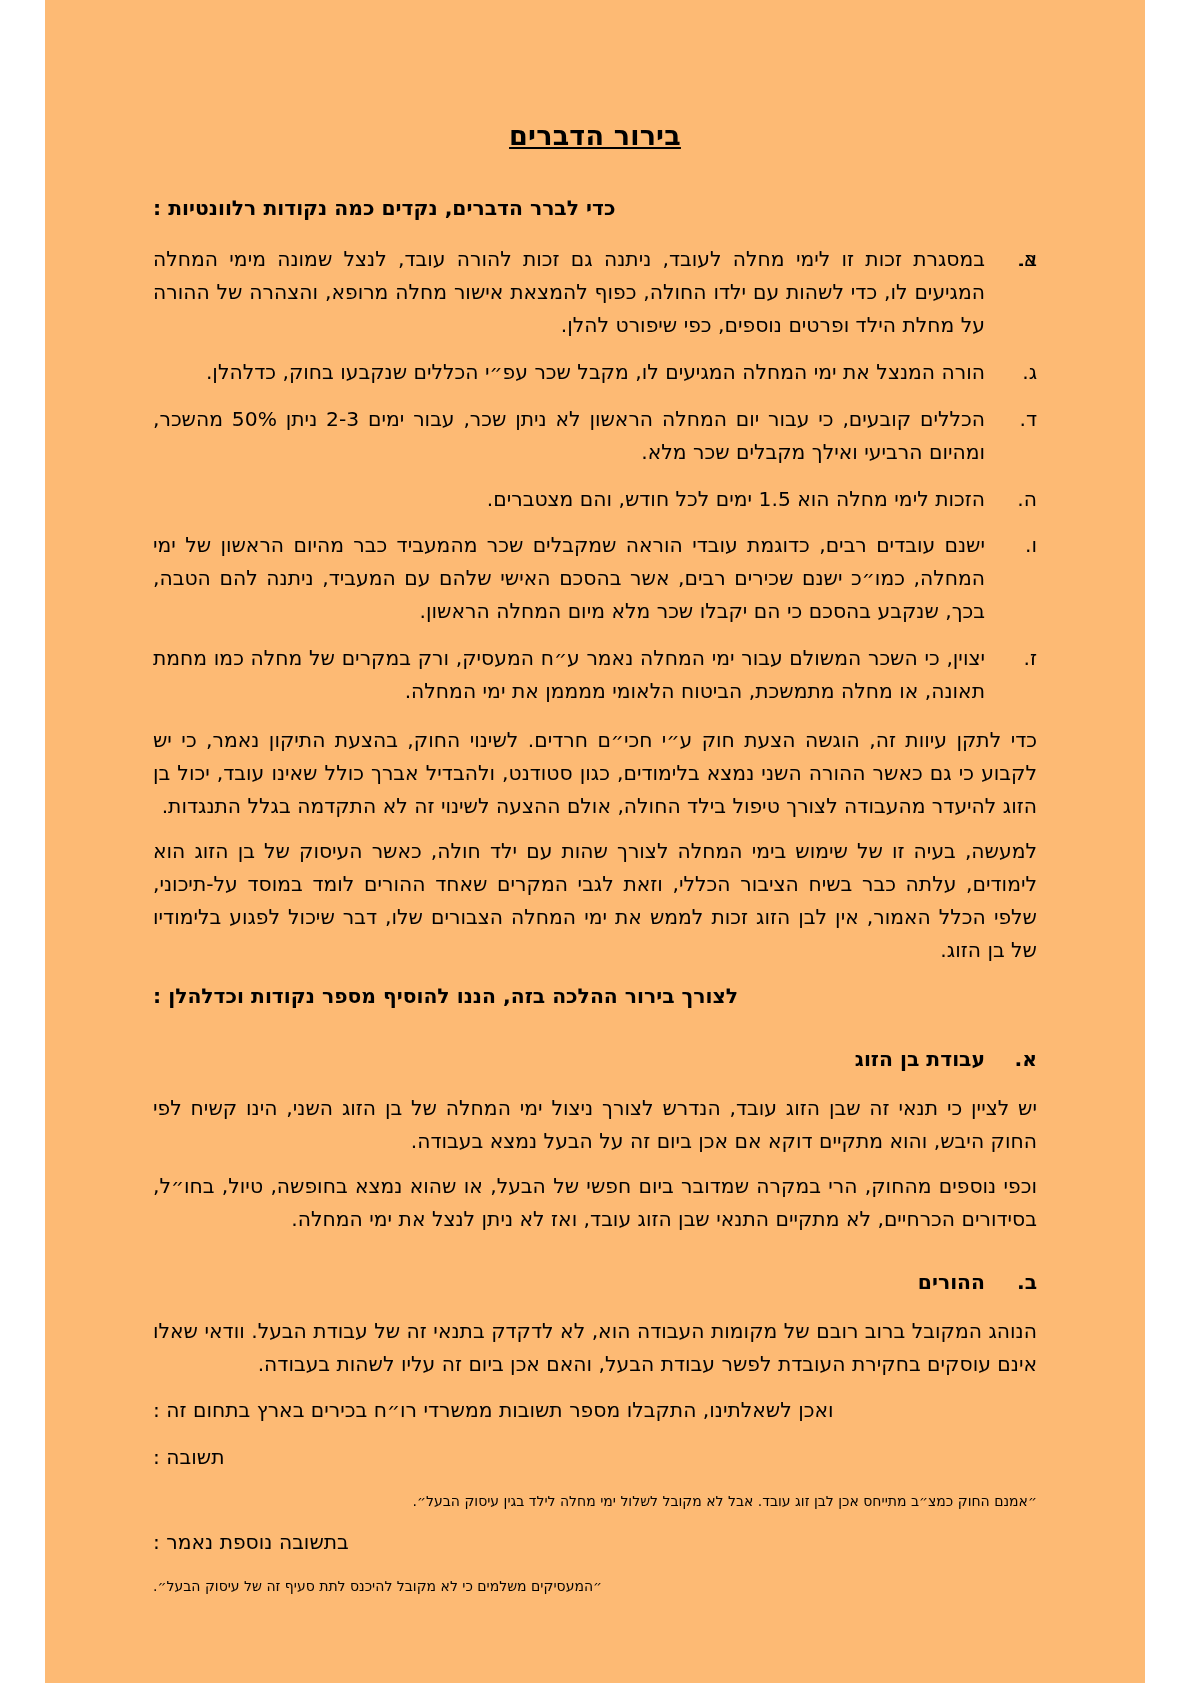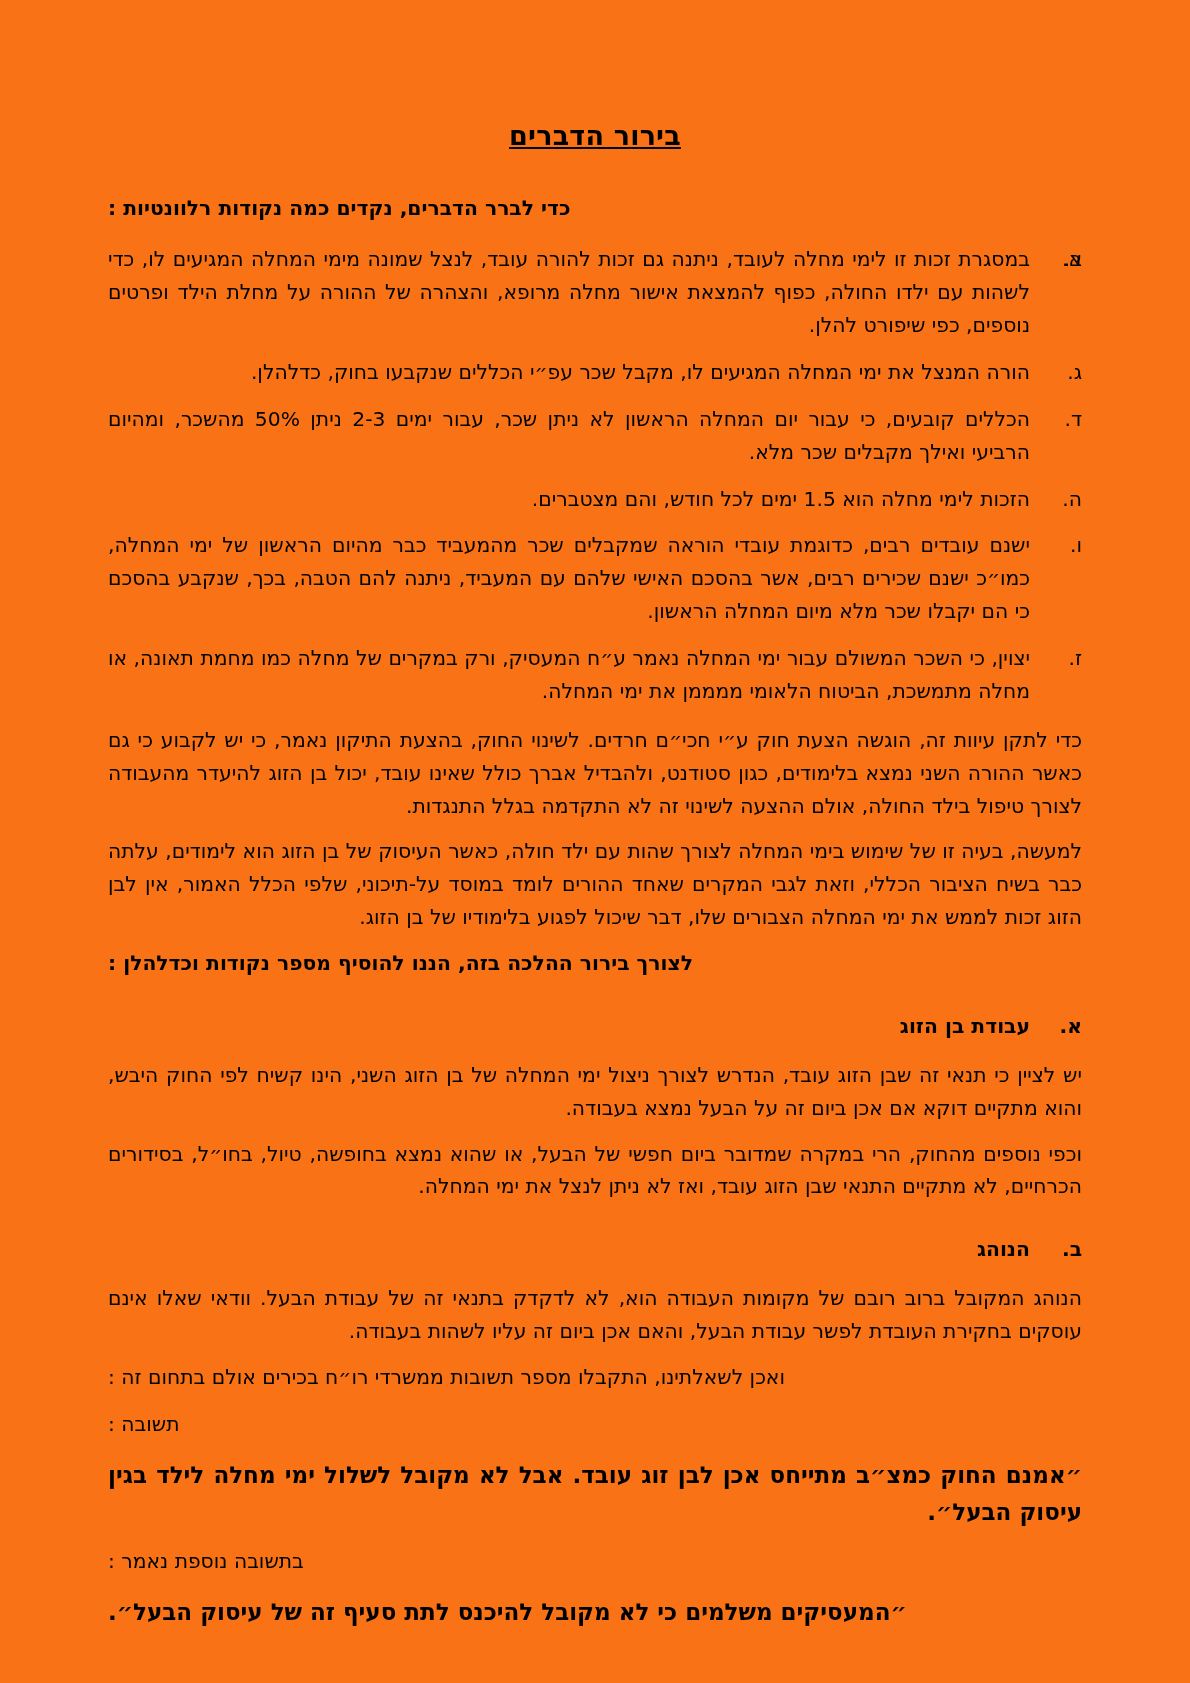--- a/index.html
+++ b/index.html
@@ -7,24 +7,24 @@
     margin: 0;
     padding: 0;
     background: #ffffff;
   }
   body {
     font-family: "DejaVu Sans", "Liberation Sans", sans-serif;
     color: #000000;
   }
   .page {
     position: relative;
-    width: 1190px;
+    width: 1100px;
     height: 1683px;
     margin: 0 auto;
-    background: #f97316;
+    background: #fdba74;
     box-sizing: border-box;
     overflow: hidden;
   }
   .content {
     position: absolute;
     top: 118px;
     right: 108px;
     left: 108px;
     direction: rtl;
     text-align: justify;
@@ -86,22 +86,22 @@
   }
   .section-head .marker {
     position: absolute;
     right: 0;
     top: 0;
     width: 40px;
     text-align: right;
     font-weight: bold;
   }
   .quote-bold {
-    font-size: 23px;
-    font-weight: bold;
+    font-size: 14px;
+    font-weight: normal;
     line-height: 1.62;
     margin: 16px 0 14px 0;
     text-align: justify;
     text-justify: inter-word;
   }
   .quote-bold.short {
     text-align: left;
   }
   .label-line {
     font-size: 20.3px;
@@ -159,25 +159,25 @@
     <div class="section-head">
       <span class="marker">א.</span>
       <span>עבודת בן הזוג</span>
     </div>
 
     <p class="para">יש לציין כי תנאי זה שבן הזוג עובד, הנדרש לצורך ניצול ימי המחלה של בן הזוג השני, הינו קשיח לפי החוק היבש, והוא מתקיים דוקא אם אכן ביום זה על הבעל נמצא בעבודה.</p>
     <p class="para">וכפי נוספים מהחוק, הרי במקרה שמדובר ביום חפשי של הבעל, או שהוא נמצא בחופשה, טיול, בחו״ל, בסידורים הכרחיים, לא מתקיים התנאי שבן הזוג עובד, ואז לא ניתן לנצל את ימי המחלה.</p>
 
     <div class="section-head">
       <span class="marker">ב.</span>
-      <span>הנוהג</span>
+      <span>ההורים</span>
     </div>
 
     <p class="para">הנוהג המקובל ברוב רובם של מקומות העבודה הוא, לא לדקדק בתנאי זה של עבודת הבעל. וודאי שאלו אינם עוסקים בחקירת העובדת לפשר עבודת הבעל, והאם אכן ביום זה עליו לשהות בעבודה.</p>
-    <p class="label-line">ואכן לשאלתינו, התקבלו מספר תשובות ממשרדי רו״ח בכירים אולם בתחום זה :</p>
+    <p class="label-line">ואכן לשאלתינו, התקבלו מספר תשובות ממשרדי רו״ח בכירים בארץ בתחום זה :</p>
 
     <p class="label-line">תשובה :</p>
     <p class="quote-bold">״אמנם החוק כמצ״ב מתייחס אכן לבן זוג עובד. אבל לא מקובל לשלול ימי מחלה לילד בגין עיסוק הבעל״.</p>
 
     <p class="label-line">בתשובה נוספת נאמר :</p>
     <p class="quote-bold short">״המעסיקים משלמים כי לא מקובל להיכנס לתת סעיף זה של עיסוק הבעל״.</p>
 
   </div>
 </div>
 

